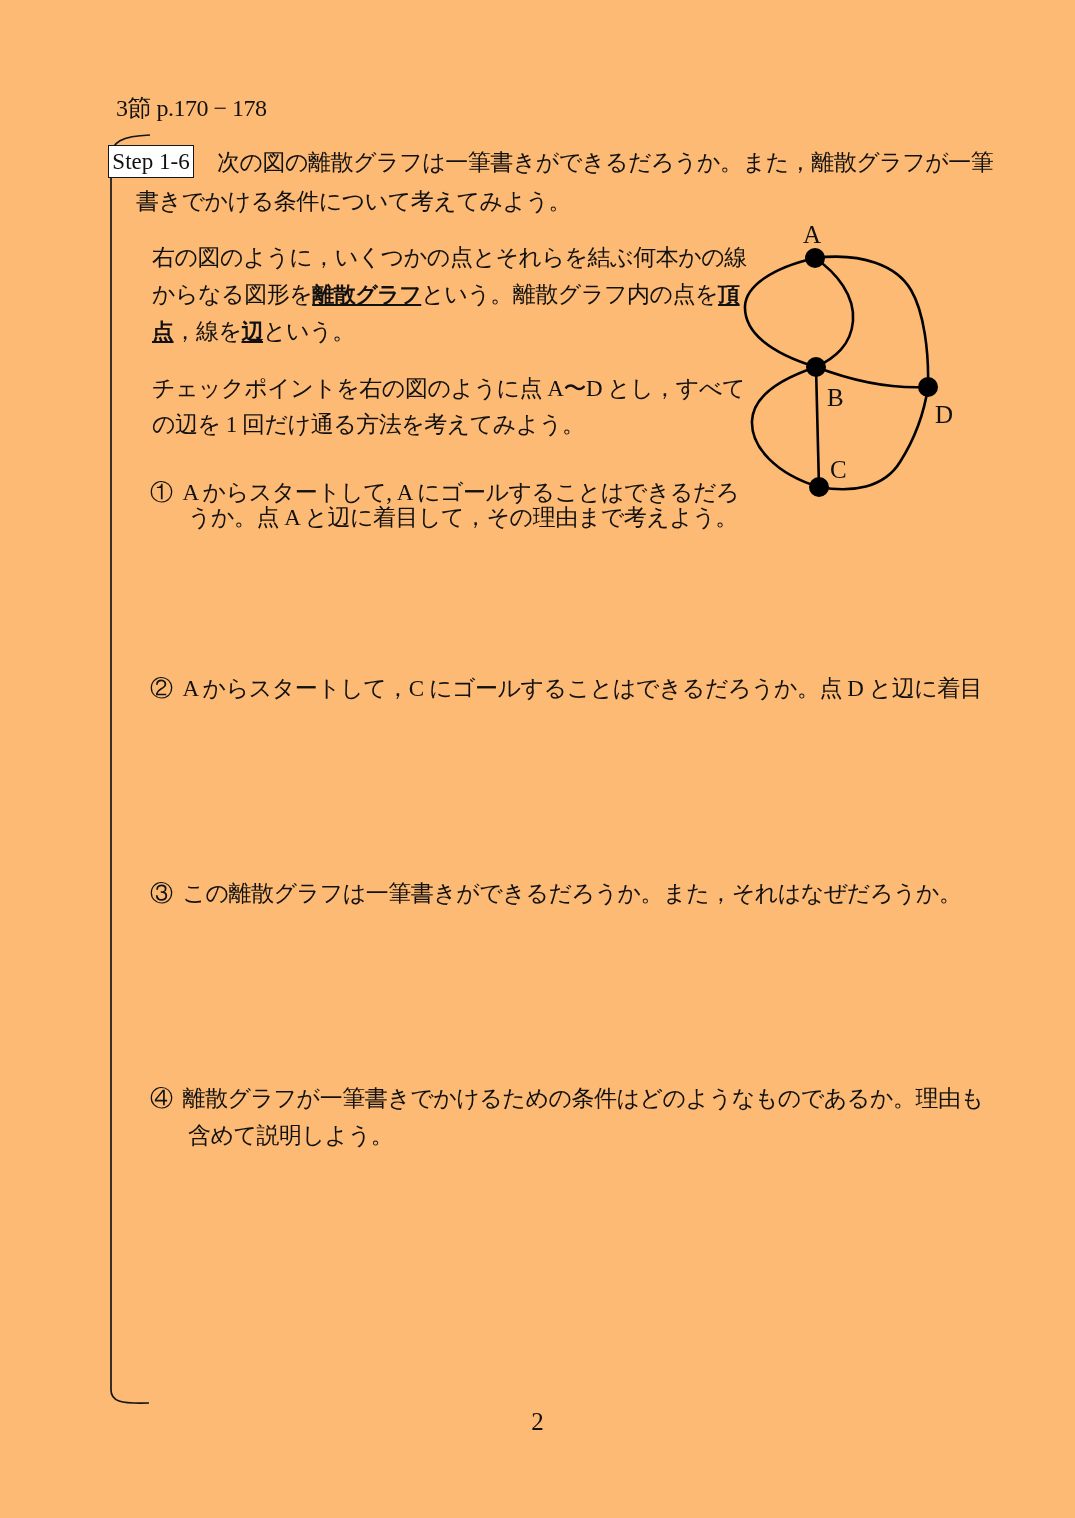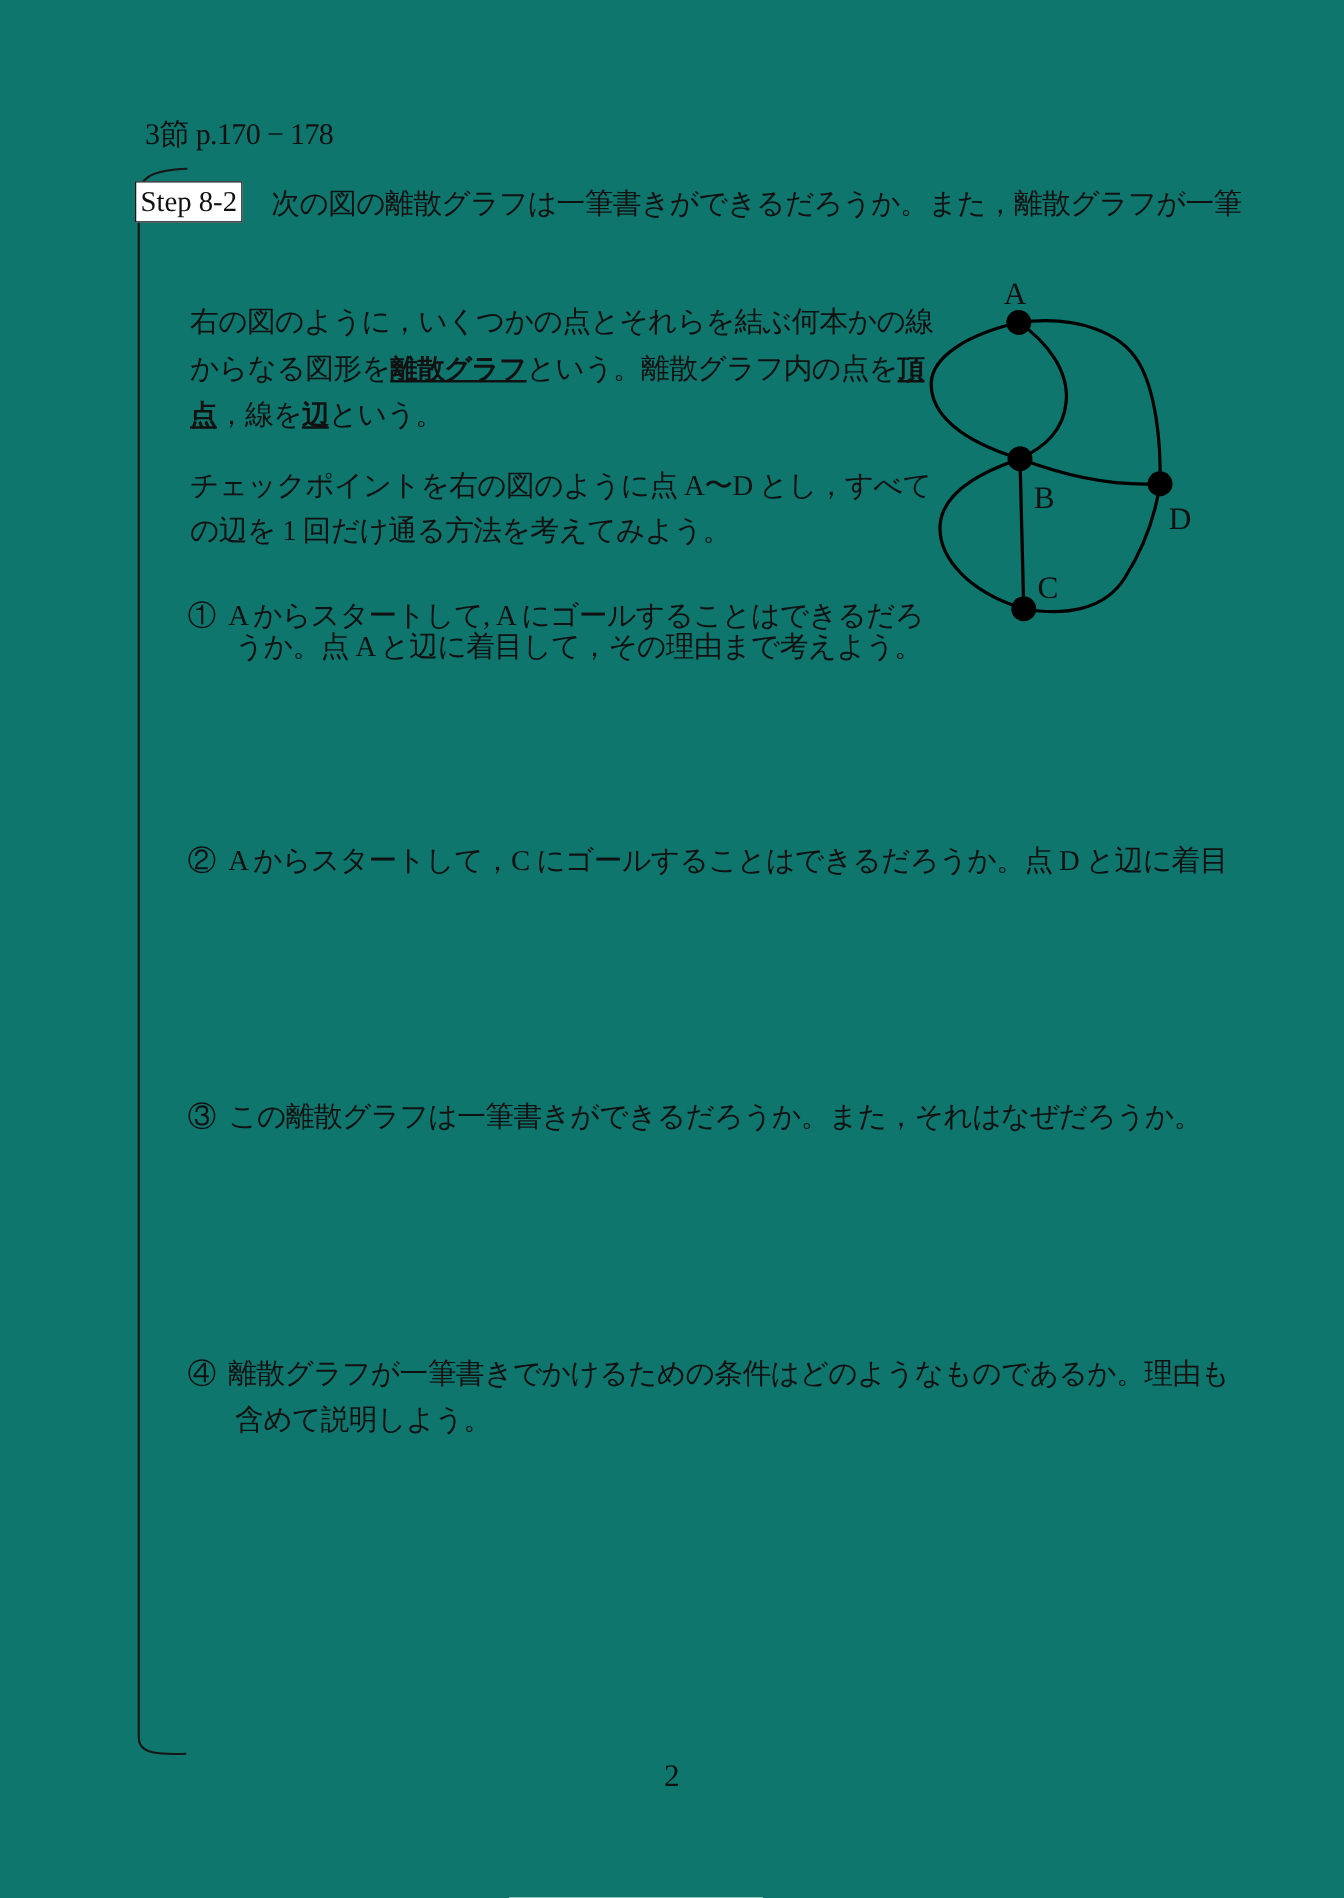--- a/index.html
+++ b/index.html
@@ -1,19 +1,19 @@
 <!DOCTYPE html>
 <html lang="ja"><head>
 <meta charset="utf-8">
 <style>
   html,body{margin:0;padding:0;background:#ffffff;}
   .page{
     position:relative;
     width:1075px;height:1518px;
-    background:#0f766e;
+    background:#fdba74;
     color:#111;
     font-family:"Liberation Serif","DejaVu Serif",serif;
     overflow:hidden;
   }
   .ln{
     position:absolute;
     white-space:nowrap;
     font-size:23px;
     line-height:30px;
     letter-spacing:-0.5px;
@@ -55,24 +55,25 @@
 
 <div class="page">
 
   <svg class="bracket-svg" width="1075" height="1518" viewBox="0 0 1075 1518" aria-hidden="true">
     <path class="bracket" d="M150,135 C122,136 111,142 111,157 L111,1390 C111,1401 120,1404 149,1403"></path>
   </svg>
 
   <div class="ln header-line" style="left:116px;top:93px;">3節 p.170 − 178</div>
 
   <div class="step-box">
-    <span>Step 8-2</span>
+    <span>Step 1-6</span>
   </div>
 
   <div class="ln" style="left:217px;top:148px;">次の図の離散グラフは一筆書きができるだろうか。また，離散グラフが一筆</div>
+  <div class="ln" style="left:136px;top:187px;">書きでかける条件について考えてみよう。</div>
 
   <div class="ln" style="left:152px;top:243px;">右の図のように，いくつかの点とそれらを結ぶ何本かの線</div>
   <div class="ln" style="left:152px;top:280px;"><span>からなる図形を</span><span class="b">離散グラフ</span><span>という。離散グラフ内の点を</span><span class="b">頂</span></div>
   <div class="ln" style="left:152px;top:317px;"><span class="b">点</span><span>，線を</span><span class="b">辺</span><span>という。</span></div>
 
   <div class="ln" style="left:152px;top:374px;">チェックポイントを右の図のように点 A〜D とし，すべて</div>
   <div class="ln" style="left:152px;top:410px;">の辺を 1 回だけ通る方法を考えてみよう。</div>
 
   <div class="ln" style="left:150px;top:466px;margin-top:12px;"><span class="qnum">①</span><span>A からスタートして, A にゴールすることはできるだろ</span></div>
   <div class="ln" style="left:188px;top:503px;">うか。点 A と辺に着目して，その理由まで考えよう。</div>

